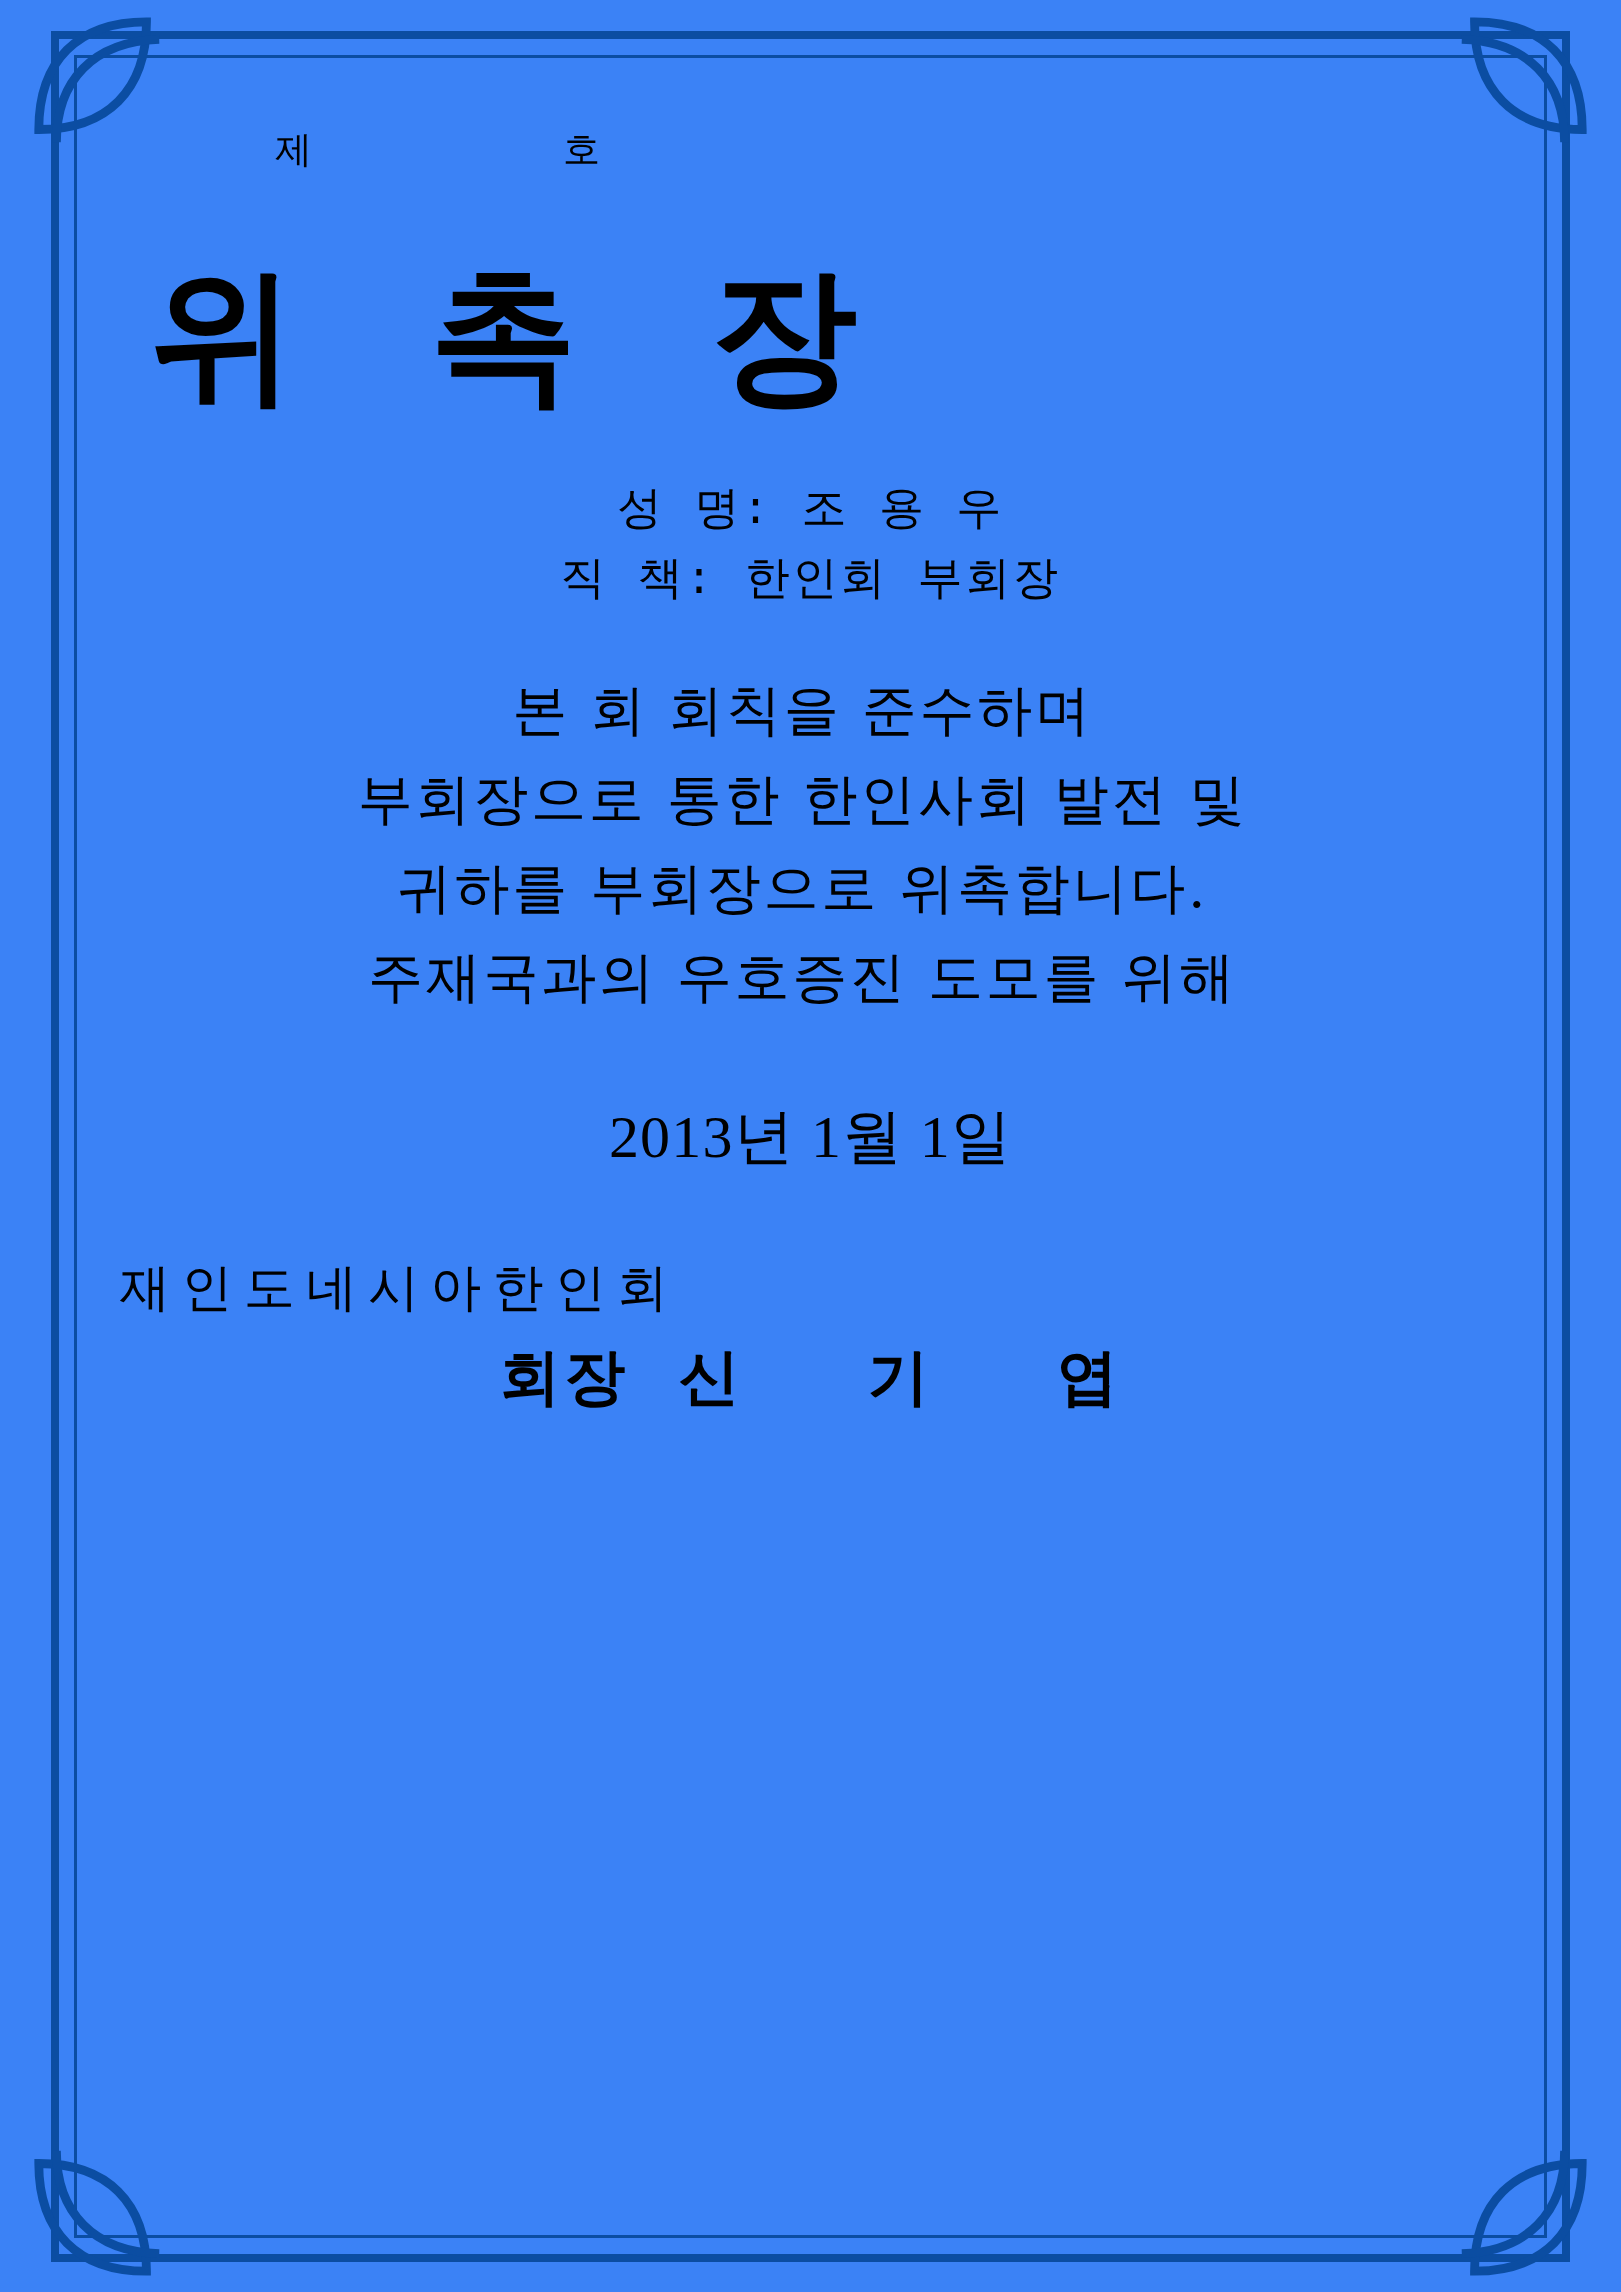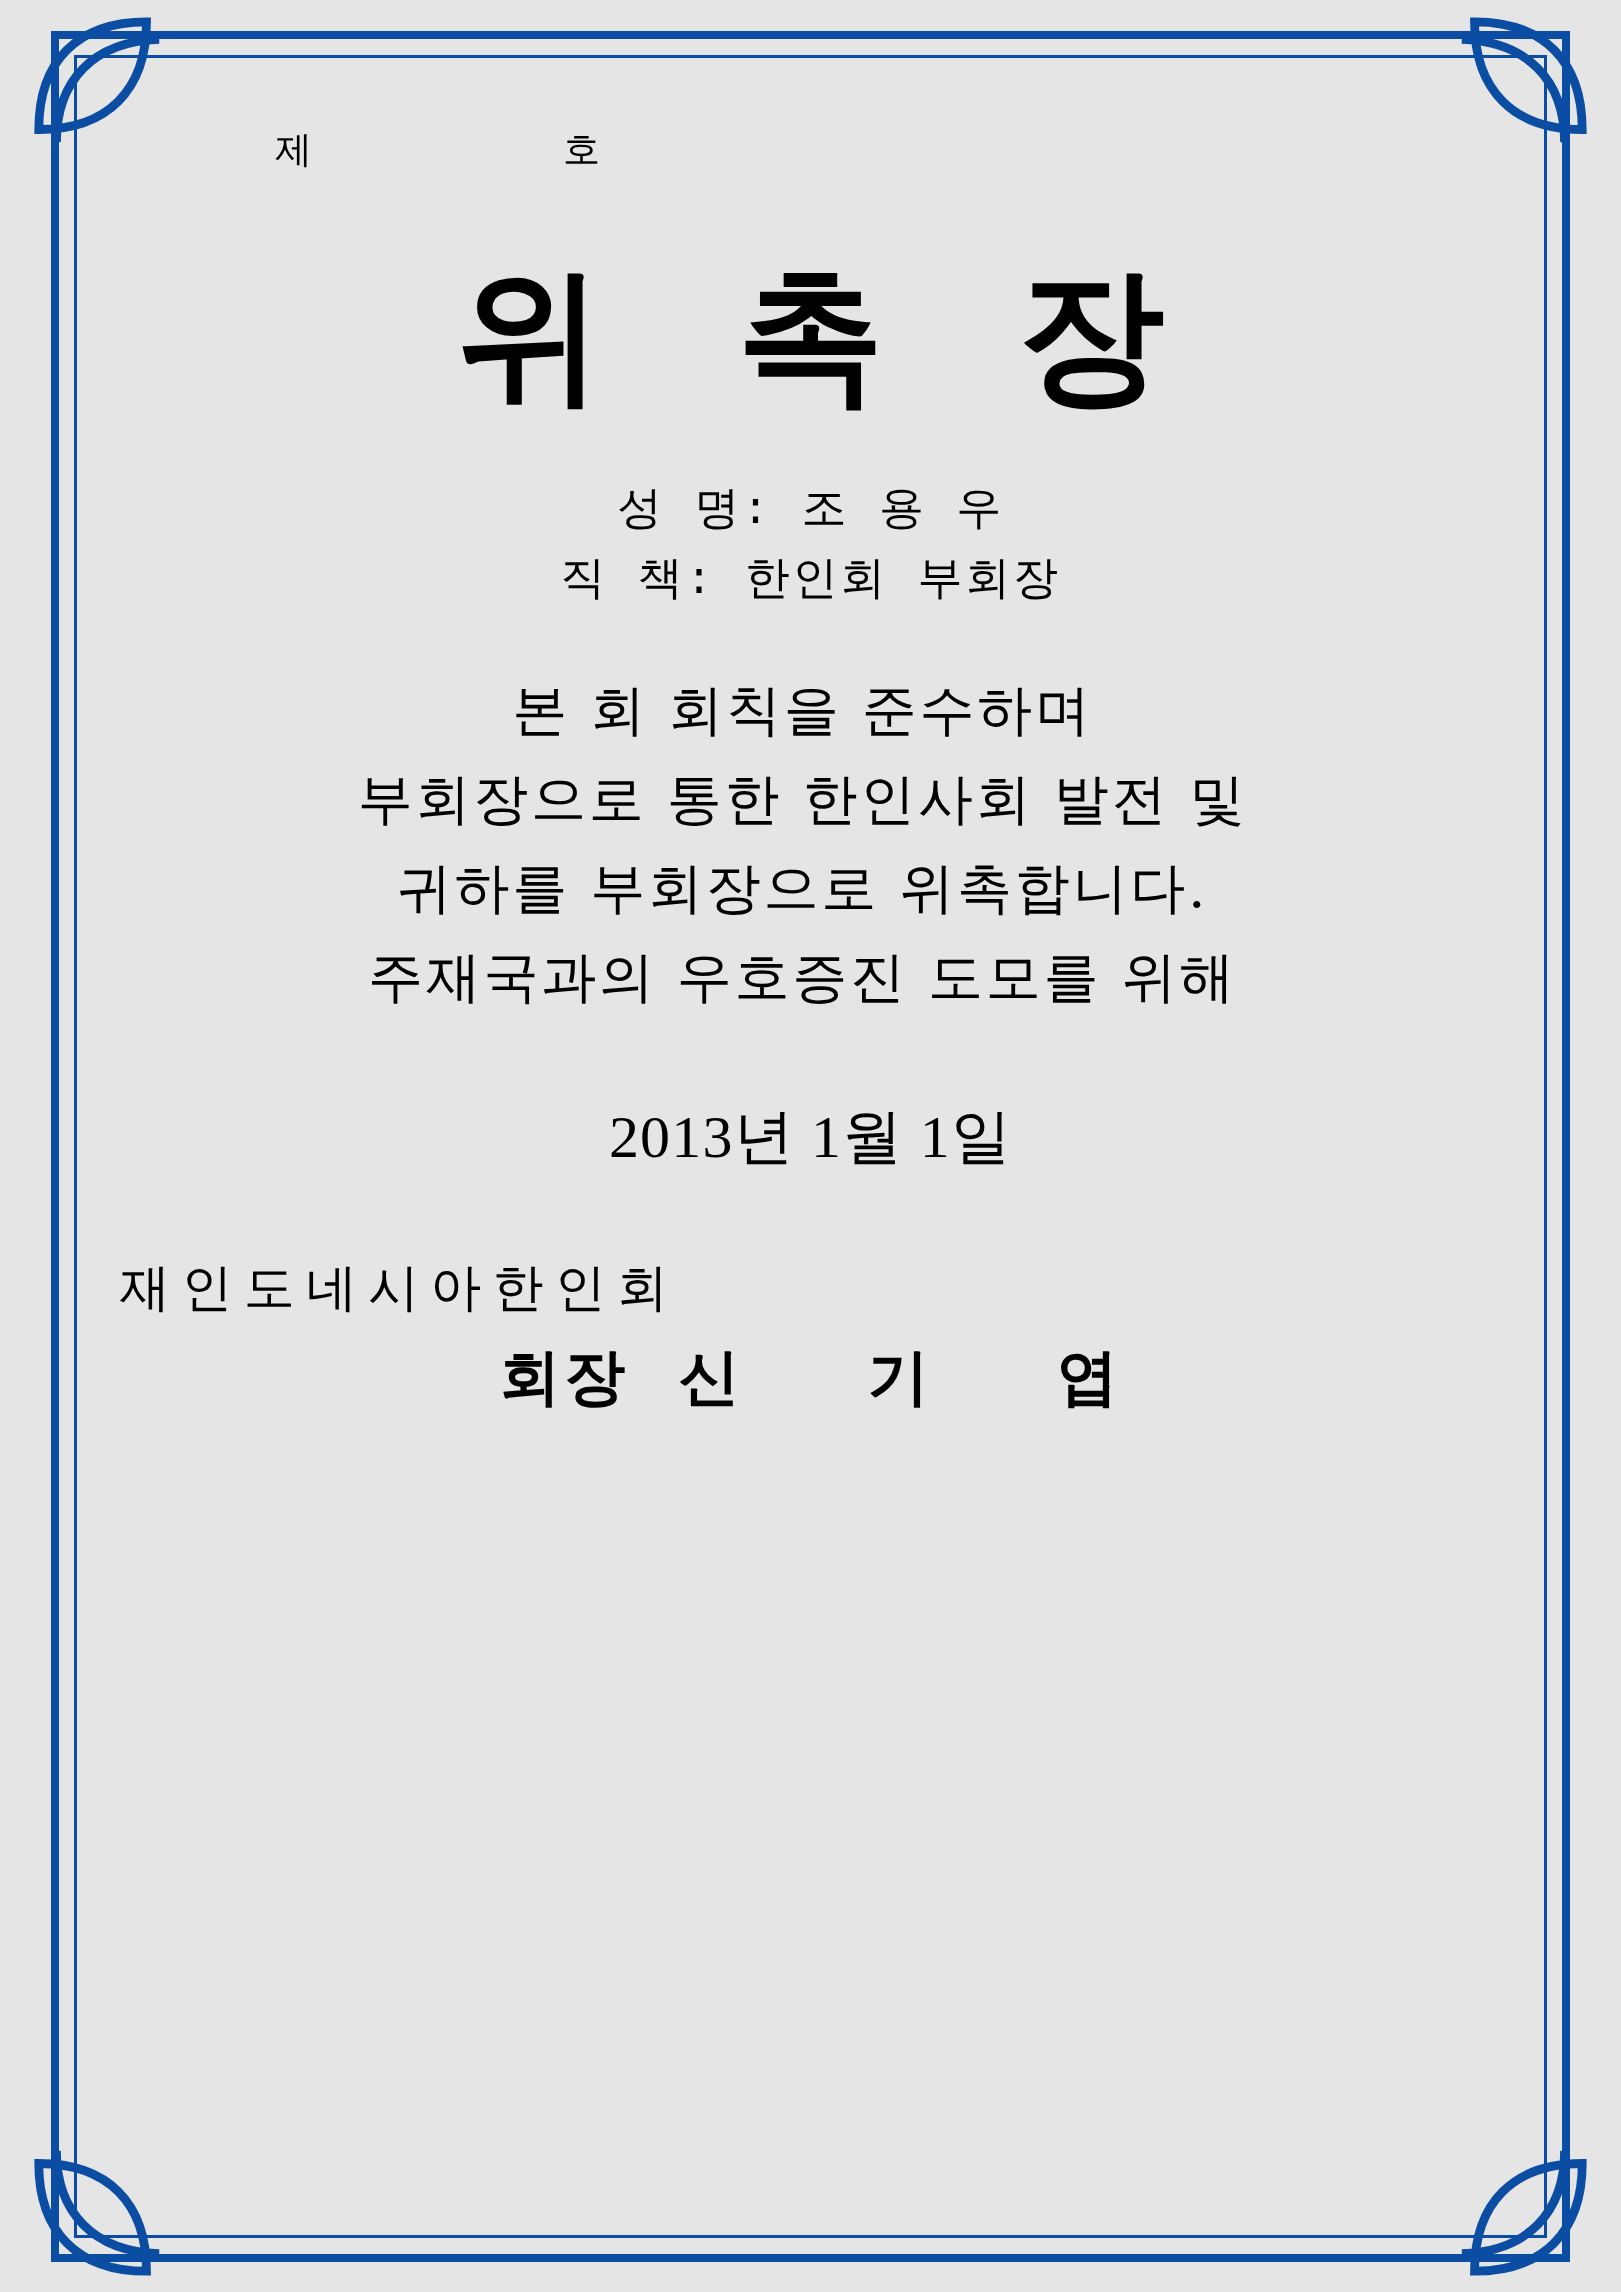--- a/index.html
+++ b/index.html
@@ -13,21 +13,21 @@
     font-family: "Liberation Serif", serif;
     color: #000000;
     position: relative;
     overflow: hidden;
   }
 
   
   .certificate {
     position: absolute;
     inset: 0;
-    background: #e5e5e5;
+    background: #3b82f6;
   }
 
   .border-outer {
     position: absolute;
     left: 51px;
     top: 31px;
     right: 51px;
     bottom: 31px;
     border: 8.8px solid #0b4da2;
     box-sizing: border-box;
@@ -71,21 +71,21 @@
     letter-spacing: 0.1em;
     white-space: pre;
     font-family: "DejaVu Sans", sans-serif;
   }
 
   .title {
     position: absolute;
     top: 172px;
     left: 0;
     right: 0;
-    text-align: center;
+    text-align: left;
     font-size: 147px;
     font-weight: 700;
     letter-spacing: 0.28em;
     text-indent: 0.28em;
     line-height: 1.15;
     font-family: "DejaVu Serif", serif;
   }
 
   .recipient {
     position: absolute;

